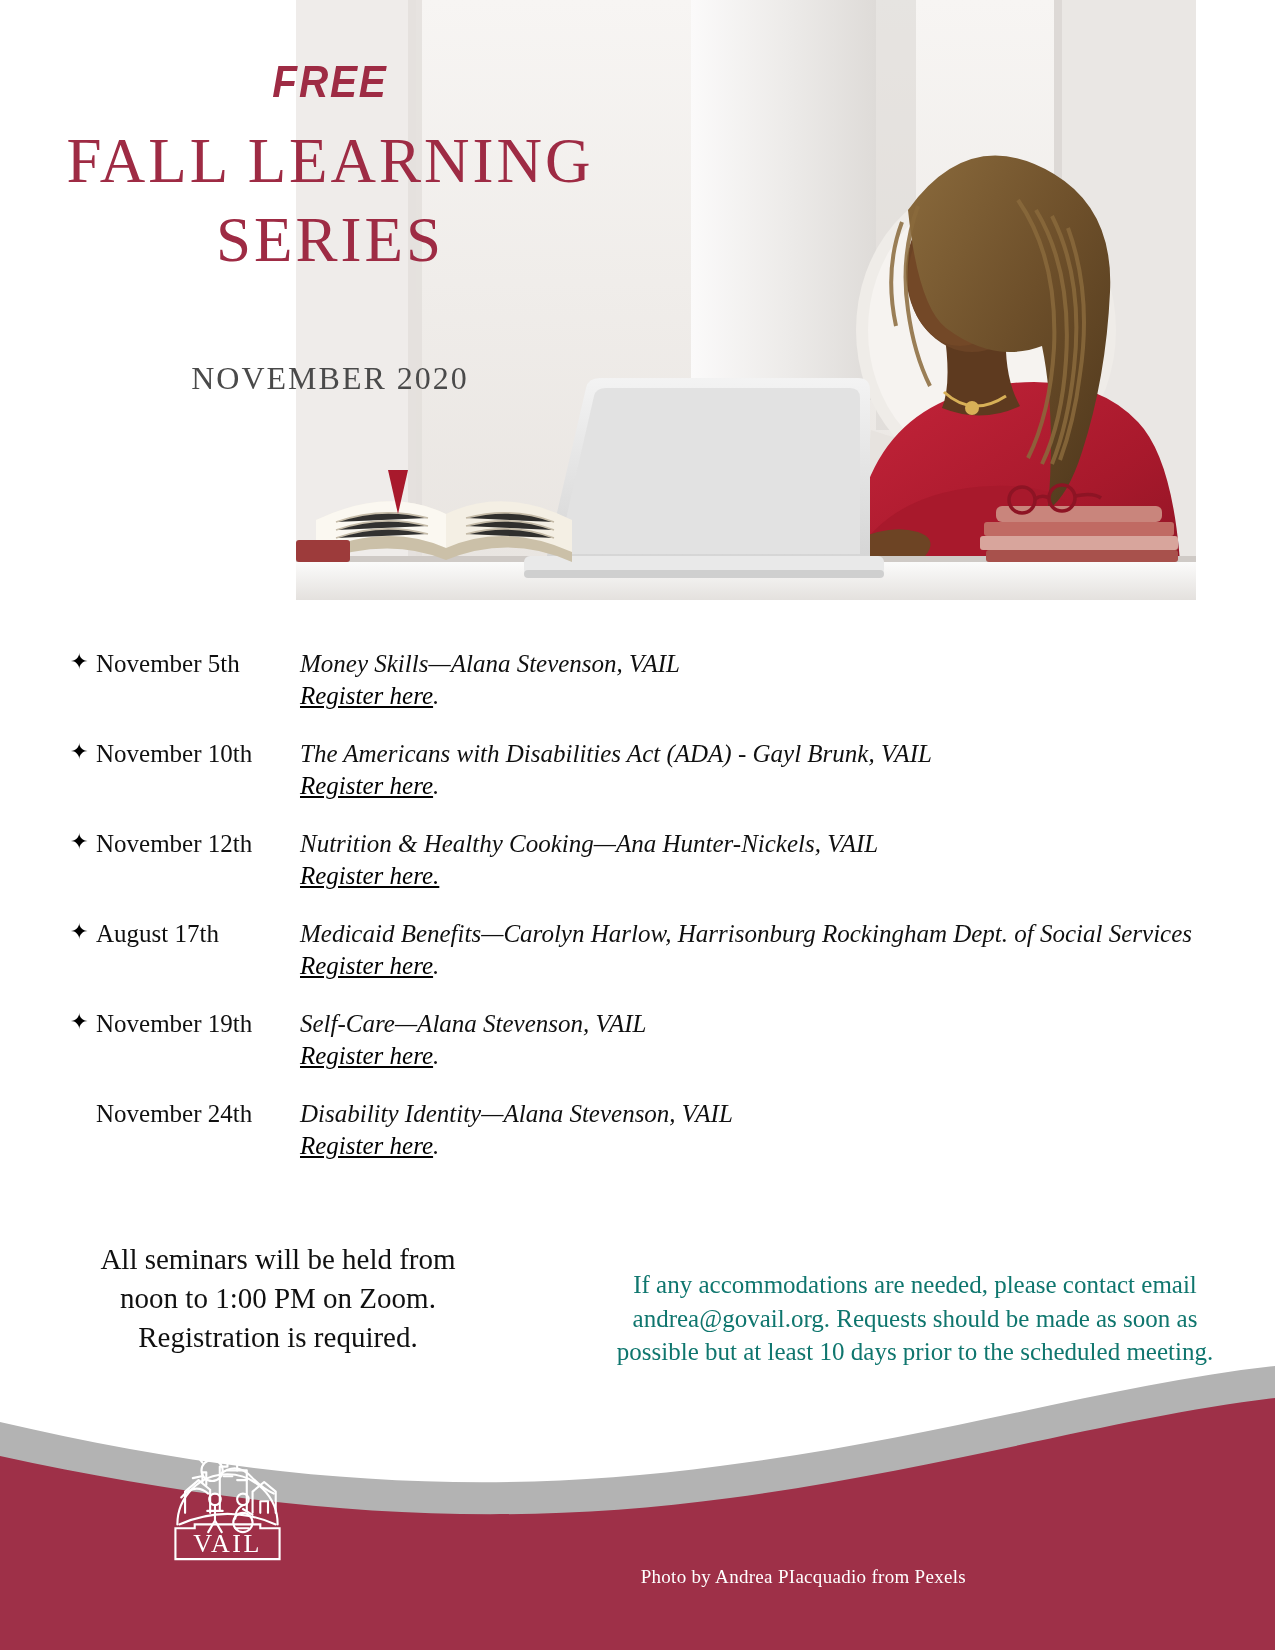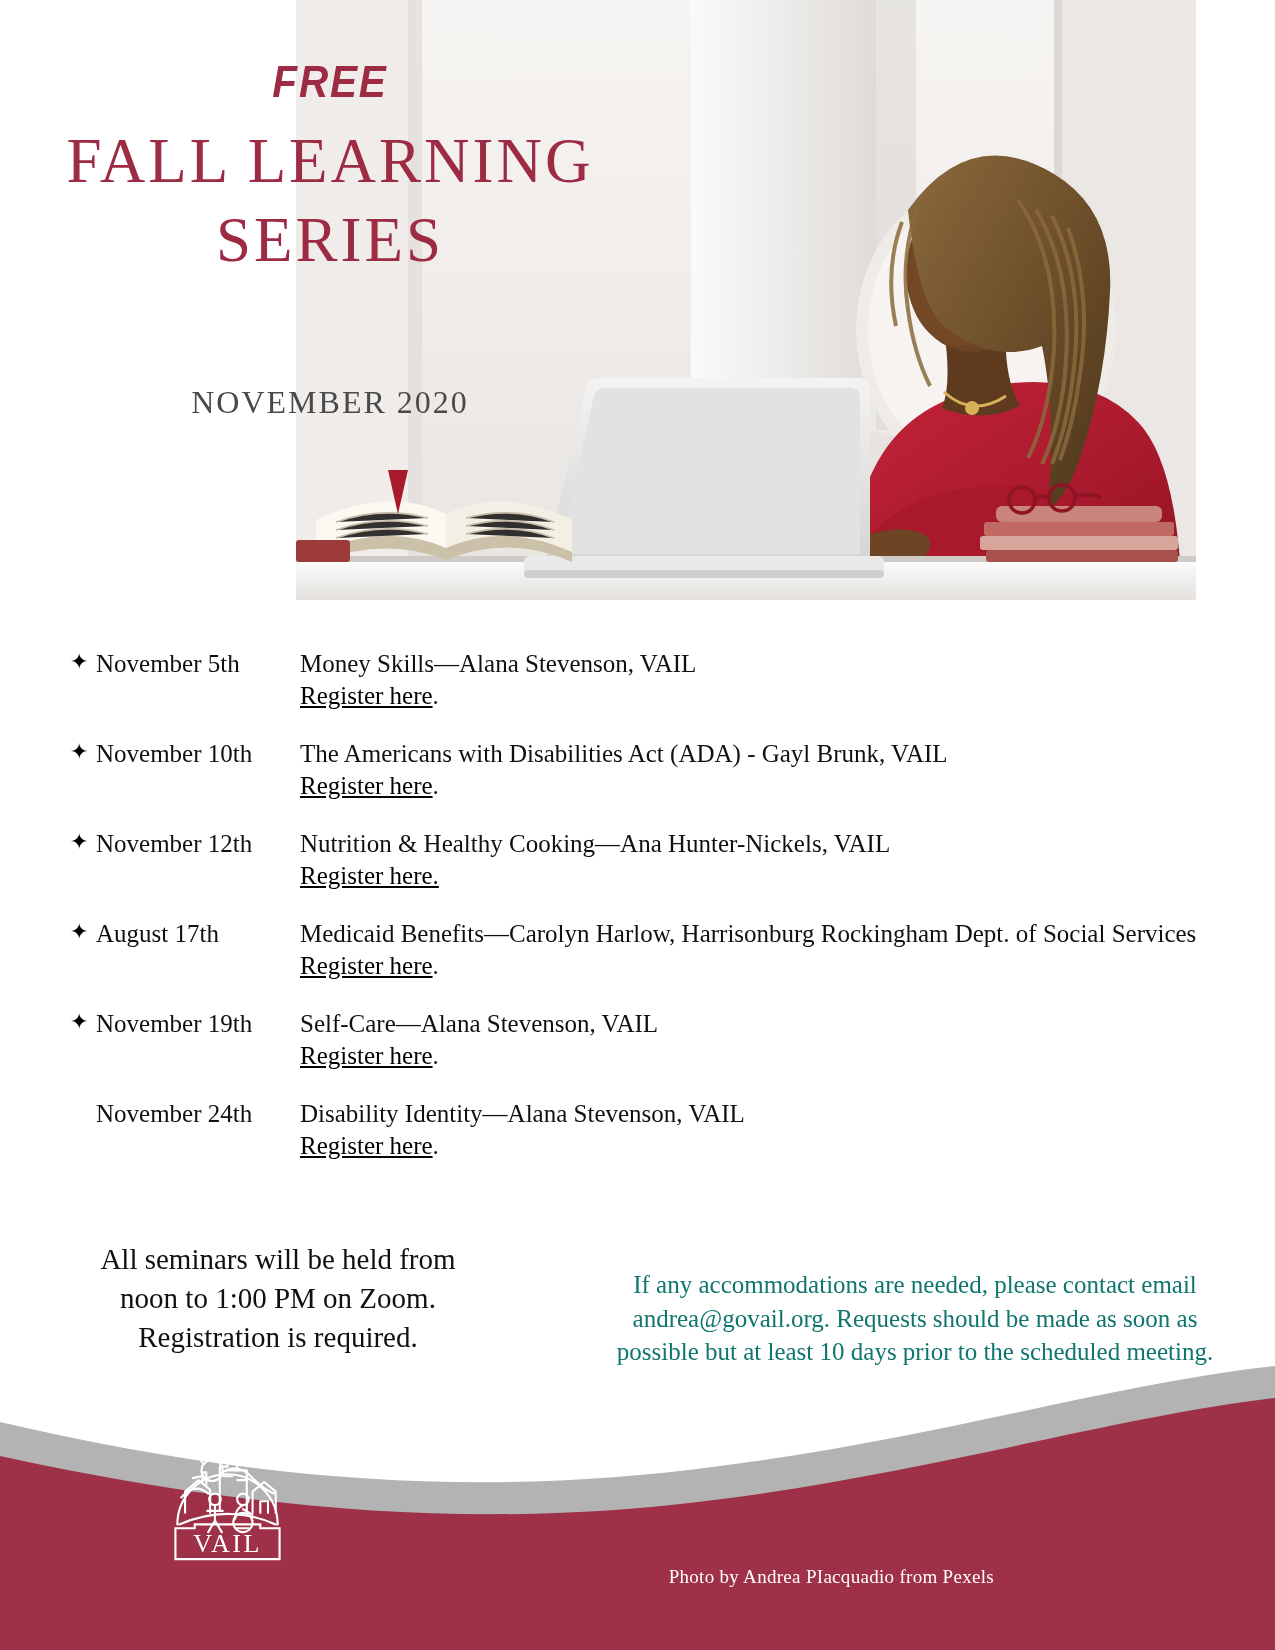--- a/index.html
+++ b/index.html
@@ -57,21 +57,21 @@
     font-family: "Liberation Serif", "DejaVu Serif", serif;
     font-size: 63px;
     color: #9e2b44;
     letter-spacing: 3px;
     line-height: 1.25;
     margin: 8px;
     font-weight: 400;
   }
   .main-title .l2 { display: block; }
   .date-sub {
-    margin-top: 104px;
+    margin-top: 80px;
     font-family: "Liberation Serif", "DejaVu Serif", serif;
     font-size: 32px;
     letter-spacing: 2px;
     color: #4a4a4a;
     font-weight: 400;
   }
 
   
   .schedule {
     position: absolute;
@@ -102,20 +102,21 @@
     flex: 0 0 26px;
     font-size: 22px;
     line-height: 1.28;
     color: #000;
   }
   .bullet-icon.hidden { visibility: hidden; }
   .date-text { white-space: nowrap; }
   .detail-cell {
     flex: 1 1 auto;
     padding-right: 28px;
+    font-style: italic;
   }
   .detail-title { display: block; }
   .register-line { display: block; }
   .register-link {
     text-decoration: underline;
     color: #000;
   }
 
   
   .info-area {
@@ -146,21 +147,20 @@
     color: #0f766e;
   }
 
   
   .footer {
     position: absolute;
     left: 0;
     bottom: 0;
     width: 1104px;
     height: 290px;
-    padding-left: 28px;
   }
   .footer-svg {
     position: absolute;
     left: 0; top: 0;
     width: 1275px; height: 290px;
     display: block;
   }
   .logo-wrap {
     position: absolute;
     left: 160px;

